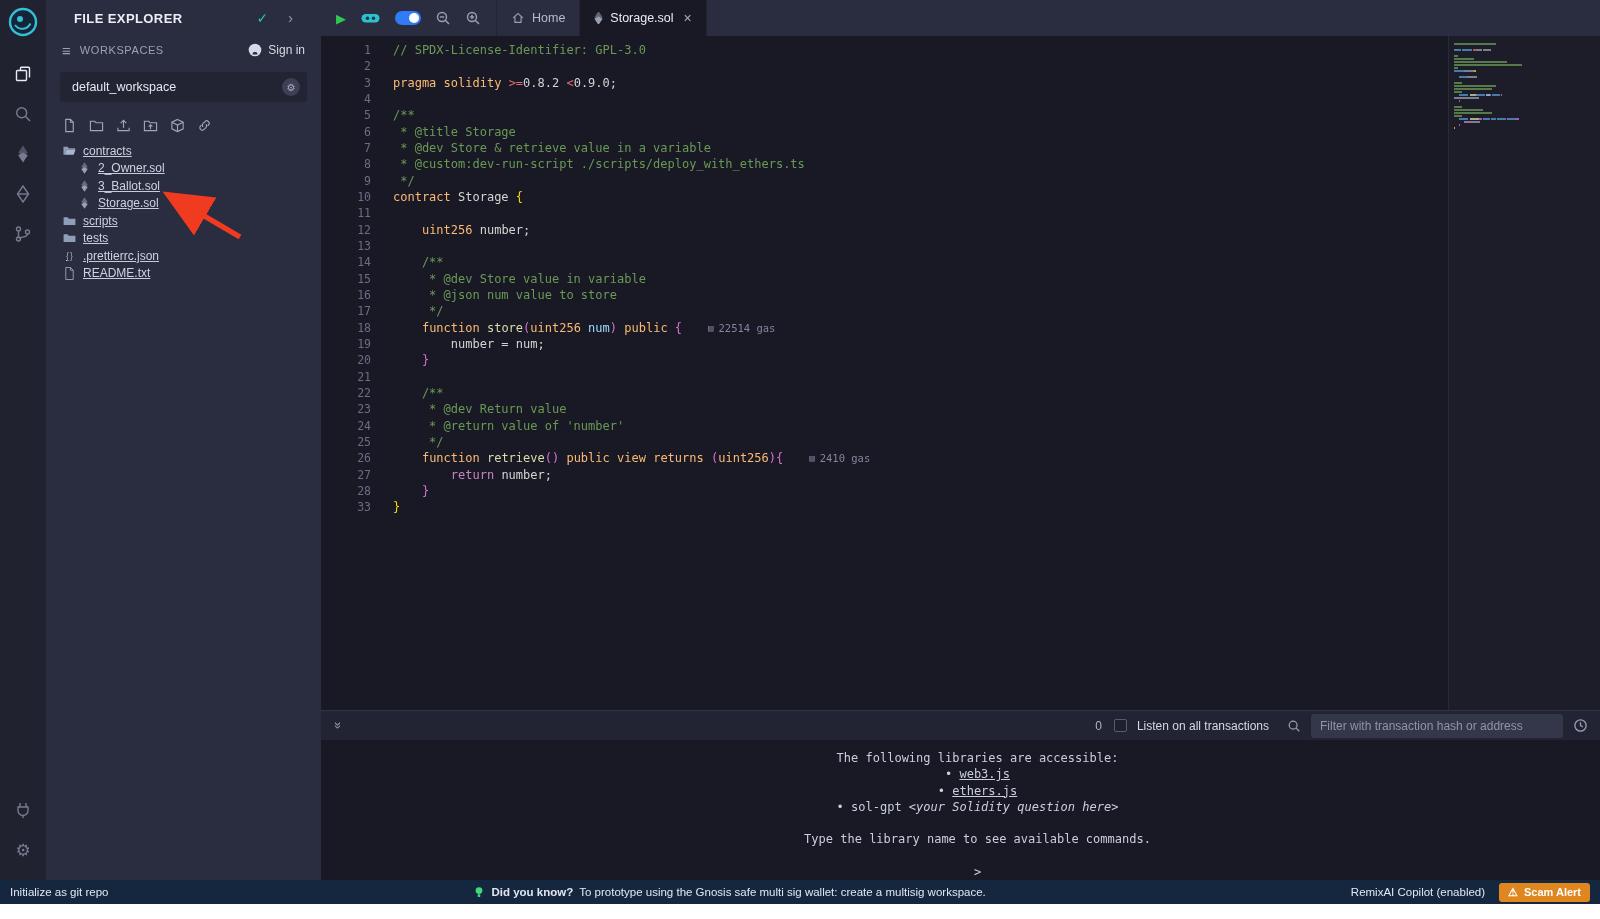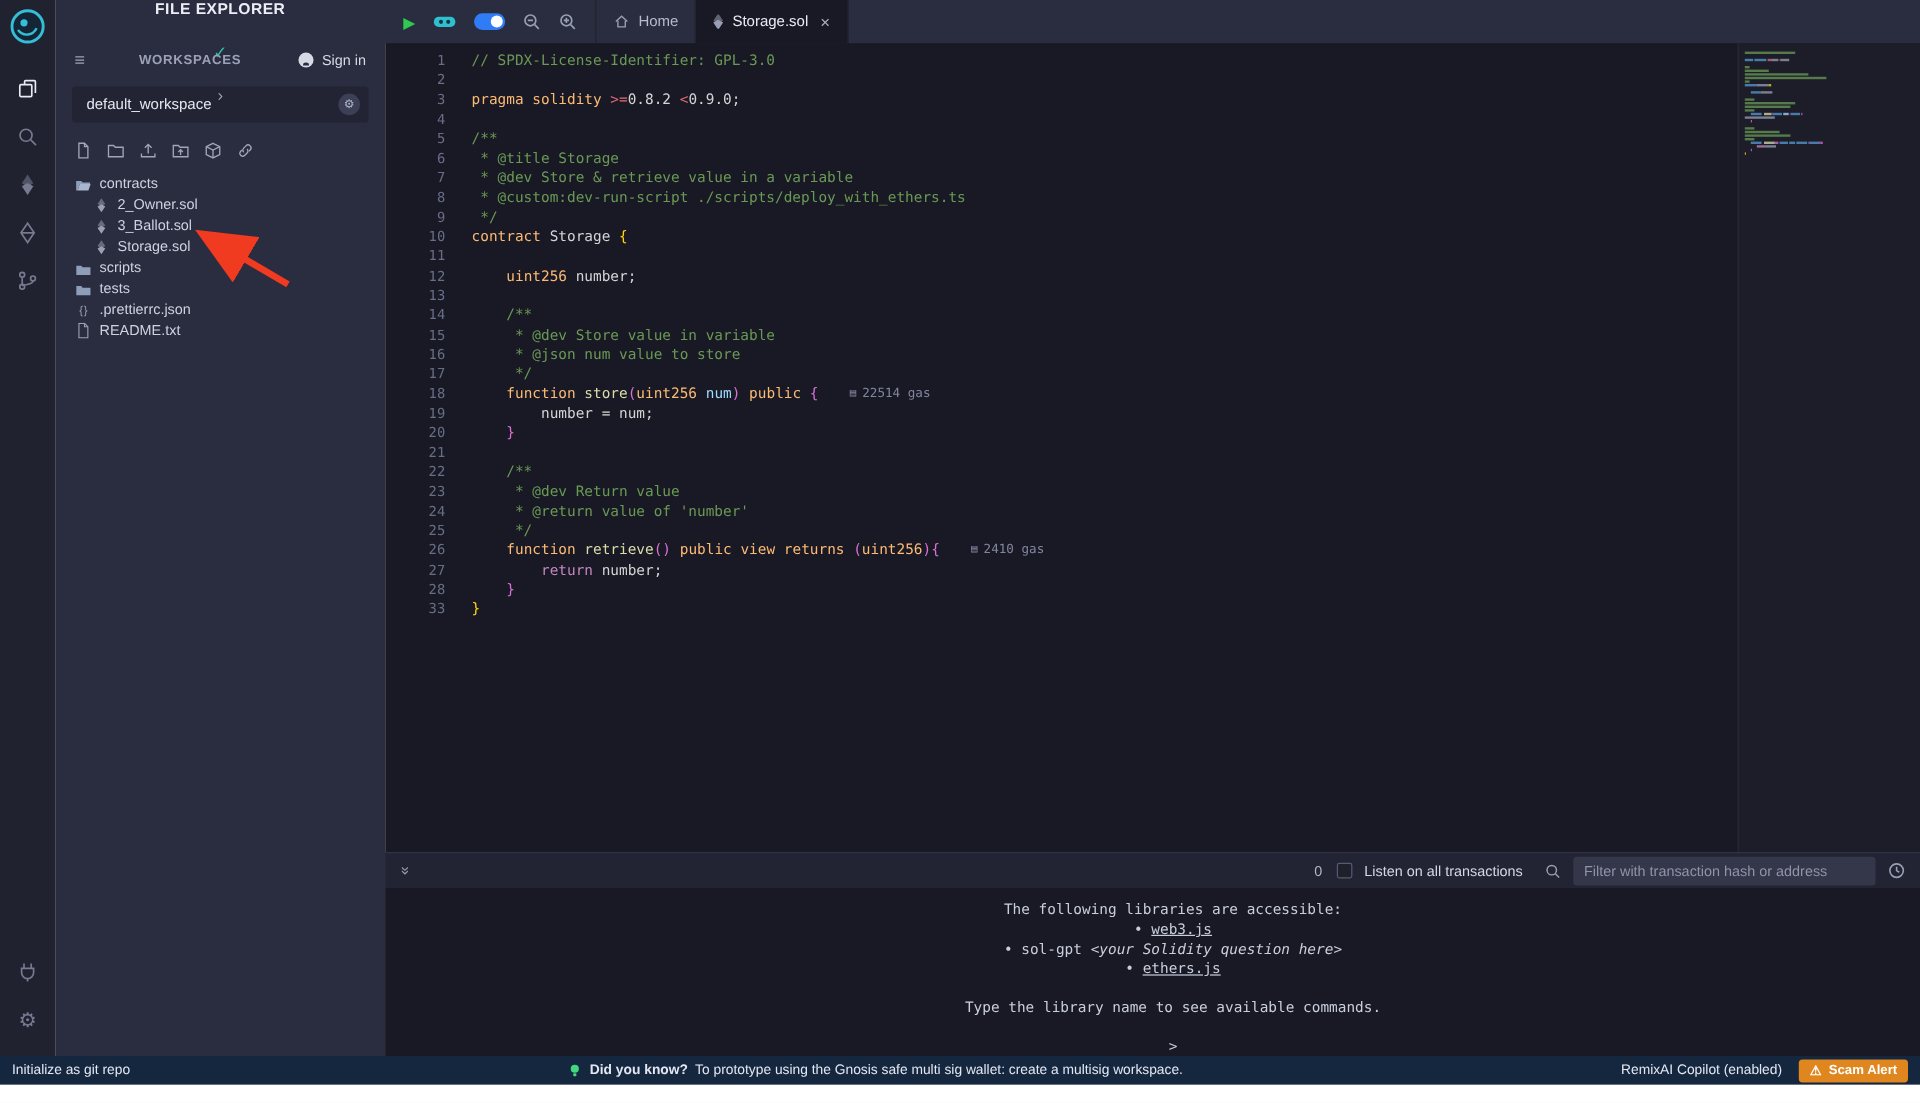--- a/index.html
+++ b/index.html
@@ -13,35 +13,35 @@
   .logo { width:32px; height:32px; margin-bottom:16px; cursor:pointer; }
   .ib { width:46px; height:40px; display:flex; align-items:center; justify-content:center; background:none; border:none; color:#767b91; cursor:pointer; }
   .ib.active { color:#e9ebf4; }
   .ib svg { stroke:currentColor; fill:none; stroke-width:1.4; }
   .ib svg .fill { fill:currentColor; stroke:none; }
   .ib-spacer { flex:1; }
   .gear-glyph { font-size:17px; line-height:1; }
 
   
   .sidepanel { width:275px; background:#2a2c3f; color:#c8ccda; position:relative; flex-shrink:0; }
-  .sp-header { display:flex; align-items:center; height:36px; padding:0 28px; gap:20px;flex-direction:column; }
+  .sp-header { display:flex; align-items:center; height:36px; padding:0 28px; gap:20px; }
   .sp-title { font-size:13px; font-weight:700; color:#eceef5; letter-spacing:.4px; flex:1; }
   .check { color:#29c5b0; font-size:14px; cursor:pointer; }
   .chev { color:#9aa0b4; font-size:14px; cursor:pointer; }
   .sp-row2 { display:flex; align-items:center; height:28px; padding:0 16px; gap:9px; }
   .burger { color:#9aa0b4; font-size:15px; cursor:pointer; }
-  .ws-label { color:#9ba1b6; font-size:11px; font-weight:700; letter-spacing:.6px; flex:1;margin-left:36px; }
+  .ws-label { color:#9ba1b6; font-size:11px; font-weight:400; letter-spacing:.6px; flex:1; }
   .signin { display:flex; align-items:center; gap:6px; color:#d6dae6; font-size:12px; cursor:pointer; }
   .ws-select { margin:8px 14px 4px; height:30px; background:#222333; border-radius:3px; display:flex; align-items:center; padding:0 7px 0 12px; font-size:12.5px; color:#e6e8f0; cursor:pointer; }
   .ws-badge { margin-left:auto; width:18px; height:18px; border-radius:50%; background:#3c3f55; display:flex; align-items:center; justify-content:center; font-size:10px; color:#aeb3c7; }
   .sp-tools { display:flex; gap:12px; padding:12px 16px 9px; }
   .sp-tool { background:none; border:none; cursor:pointer; display:flex; }
   .sp-tool svg { stroke:#a0a5b8; fill:none; stroke-width:1.2; }
   .tree { font-size:12px; }
-  .tree-row { display:flex; align-items:flex-end; height:17.5px; gap:7px; padding-left:16px; cursor:pointer; }
+  .tree-row { display:flex; align-items:center; height:17.5px; gap:7px; padding-left:16px; cursor:pointer;text-decoration:underline; }
   .tree-row.indent1 { padding-left:31px; }
   .tree-ic { width:14px; display:flex; justify-content:center; align-items:center; }
   .tree-label { color:#ced2e0; }
   .json-ic { font-size:9.5px; color:#9aa0b4; letter-spacing:-1px; }
   .anno-arrow { position:absolute; z-index:5; pointer-events:none; }
 
   
   .main { flex:1; display:flex; flex-direction:column; background:#181924; min-width:0; }
   .tabbar { height:36px; background:#2a2c3f; display:flex; align-items:stretch; flex-shrink:0; }
   .ctrls { display:flex; align-items:center; gap:14px; padding:0 15px; }
@@ -614,22 +614,22 @@
               <circle cx="8" cy="8" r="6"></circle>
               <path d="M8 4.5V8l2.4 1.5"></path>
             </svg>
         </button>
       </div>
 
       <div class="terminal">
         <div id="terminal-lines">
             <div class="tl"><span>The following libraries are accessible:</span></div>
             <div class="tl"><span>• </span><span class="link">web3.js</span></div>
+            <div class="tl"><span>• </span><span class="link">ethers.js</span></div>
             <div class="tl"><span>• </span><span>sol-gpt </span><span class="italic">&lt;your Solidity question here&gt;</span></div>
-            <div class="tl"><span>• </span><span class="link">ethers.js</span></div>
             <div class="tl">&nbsp;</div>
             <div class="tl"><span>Type the library name to see available commands.</span></div>
             <div class="tl">&nbsp;</div>
             <div class="tl"><span>&gt;</span></div>
           </div>
       </div>
     </div>
   </div>
 
   <div class="statusbar">

